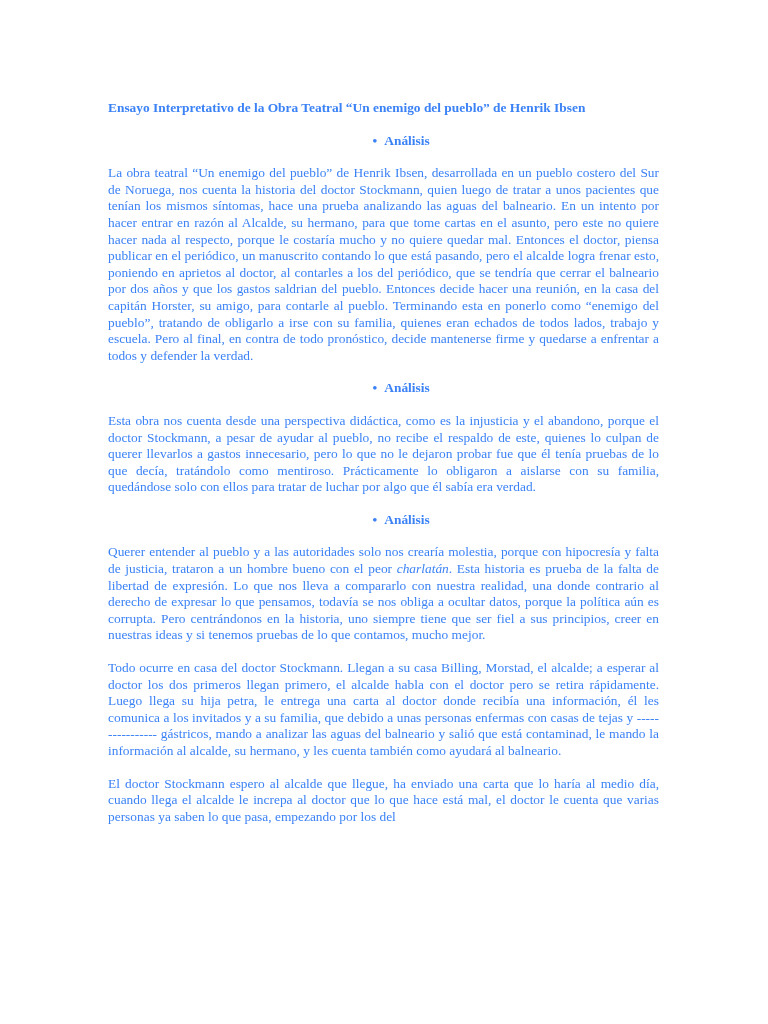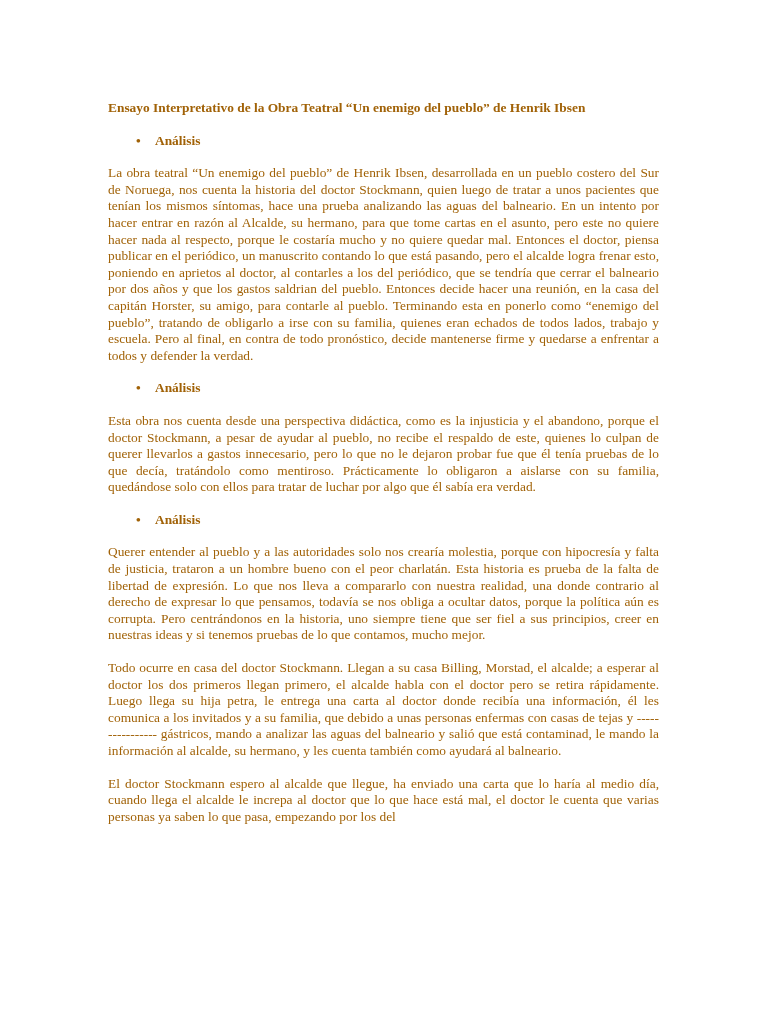--- a/index.html
+++ b/index.html
@@ -14,45 +14,45 @@
   }
   .page {
     box-sizing: border-box;
     width: 768px;
     height: 1024px;
     background: #ffffff;
     padding: 100px 109px 0 108px;
     font-family: "Liberation Serif", "DejaVu Serif", serif;
     font-size: 13.4px;
     line-height: 16.6px;
-    color: #a16207;
+    color: #3b82f6;
   }
   .doc-title {
     font-size: 13.4px;
     font-weight: bold;
     margin: 0 0 16px 0;
     text-align: justify;
     text-justify: inter-word;
   }
   .heading {
     font-weight: bold;
     padding-left: 28px;
     margin: 0 0 16px 0;
-    text-align: left;
+    text-align: center;
   }
   .heading .bullet {
     display: inline-block;
     width: 19px;
   }
   .para {
     margin: 16px 0 16px 0;
     text-align: justify;
     text-justify: inter-word;
   }
-  .italic { }
+  .italic { font-style: italic; }
 </style>
 </head>
 <body>
 
 <div class="page">
   <p class="doc-title">Ensayo Interpretativo de la Obra Teatral “Un enemigo del pueblo” de Henrik Ibsen</p>
   <div>
       <div class="heading"><span class="bullet">•</span><span>Análisis</span></div>
       <p class="para"><span>La obra teatral “Un enemigo del pueblo” de Henrik Ibsen, desarrollada en un pueblo costero del Sur de Noruega, nos cuenta la historia del doctor Stockmann, quien luego de tratar a unos pacientes que tenían los mismos síntomas, hace una prueba analizando las aguas del balneario. En un intento por hacer entrar en razón al Alcalde, su hermano, para que tome cartas en el asunto, pero este no quiere hacer nada al respecto, porque le costaría mucho y no quiere quedar mal. Entonces el doctor, piensa publicar en el periódico, un manuscrito contando lo que está pasando, pero el alcalde logra frenar esto, poniendo en aprietos al doctor, al contarles a los del periódico, que se tendría que cerrar el balneario por dos años y que los gastos saldrian del pueblo. Entonces decide hacer una reunión, en la casa del capitán Horster, su amigo, para contarle al pueblo. Terminando esta en ponerlo como “enemigo del pueblo”, tratando de obligarlo a irse con su familia, quienes eran echados de todos lados, trabajo y escuela. Pero al final, en contra de todo pronóstico, decide mantenerse firme y quedarse a enfrentar a todos y defender la verdad.</span></p>
       <div class="heading"><span class="bullet">•</span><span>Análisis</span></div>

